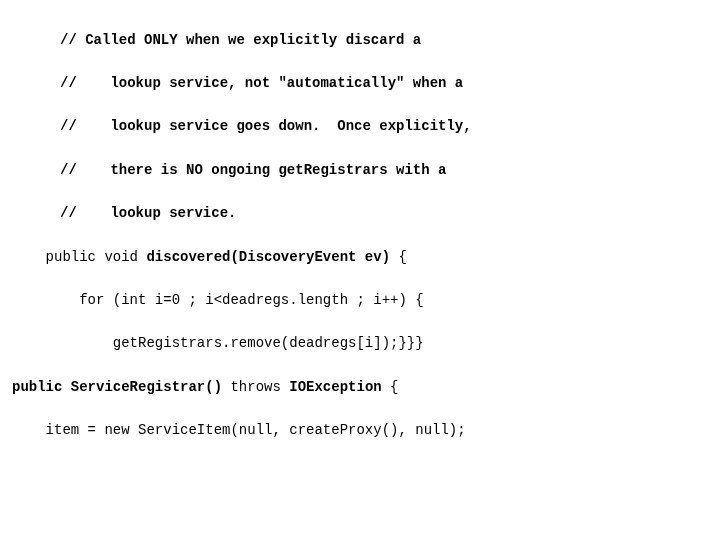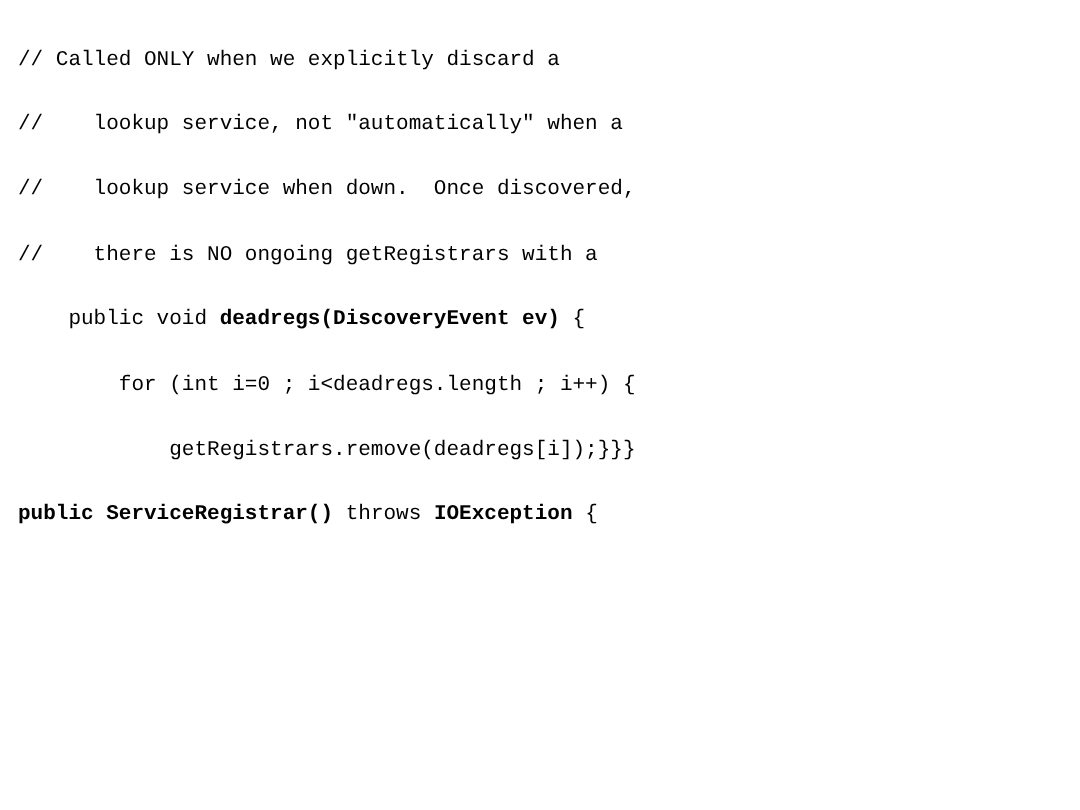--- a/index.html
+++ b/index.html
@@ -17,43 +17,46 @@
       padding: 8px 12px;
       width: 720px;
       min-height: 540px;
     }
 
     .code-block {
       white-space: pre;
     }
 
     .comment {
-      font-weight: normal;
+      font-weight: bold;
+      margin-left: 48px;
     }
 
     .keyword {
       font-weight: bold;
     }
 
     .line {
       display: block;
     }
   </style>
 </head>
 <body>
 
 <div class="code-block">
 <span class="line comment">// Called ONLY when we explicitly discard a</span>
 <span class="line comment">//    lookup service, not "automatically" when a</span>
-<span class="line comment">//    lookup service when down.  Once discovered,</span>
+<span class="line comment">//    lookup service goes down.  Once explicitly,</span>
 <span class="line comment">//    there is NO ongoing getRegistrars with a</span>
-<span class="line">    public void <span class="keyword">deadregs(DiscoveryEvent ev)</span> {</span>
+<span class="line comment">//    lookup service.</span>
+<span class="line">    public void <span class="keyword">discovered(DiscoveryEvent ev)</span> {</span>
 <span class="line">        for (int i=0 ; i&lt;deadregs.length ; i++) {</span>
 <span class="line">            getRegistrars.remove(deadregs[i]);}}}</span>
 <span class="line"><span class="keyword">public ServiceRegistrar()</span> throws <span class="keyword">IOException</span> {</span>
+<span class="line">    item = new ServiceItem(null, createProxy(), null);</span>
 
 
 
 
 
 
 
 </div>
 
 </body></html>

